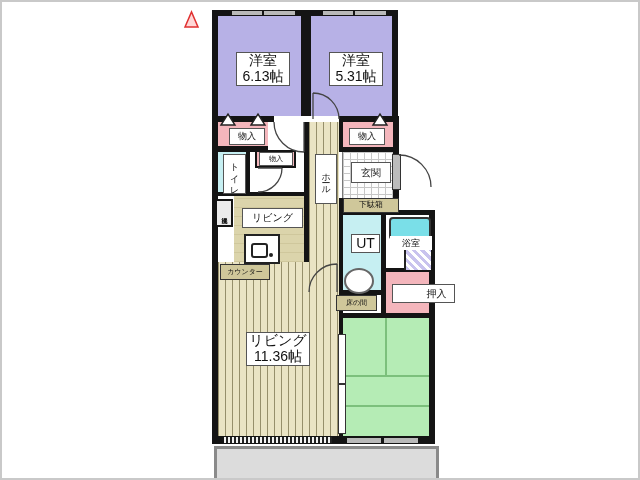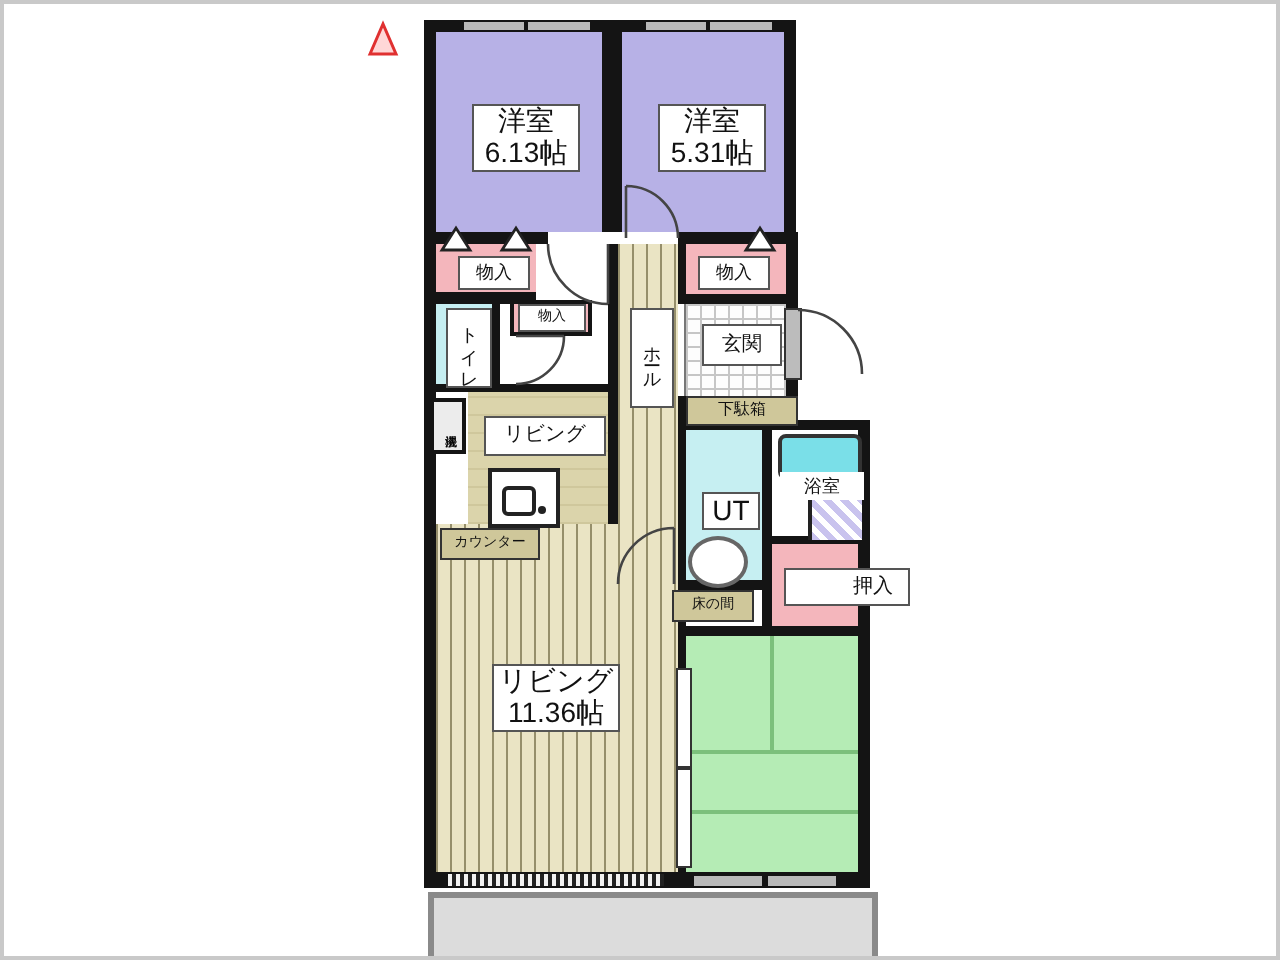--- a/index.html
+++ b/index.html
@@ -145,21 +145,21 @@
   </div>
   <div class="lbl f9" style="left:227px;top:126px;width:30px;height:13px;">物入</div>
   <div class="lbl f9" style="left:347px;top:126px;width:30px;height:13px;">物入</div>
   <div class="lbl f7" style="left:257px;top:150px;width:28px;height:10px;">物入</div>
   <div class="lbl f9 vtext" style="left:221px;top:152px;width:17px;height:36px;">トイレ</div>
   <div class="lbl f9 vtext" style="left:313px;top:152px;width:16px;height:46px;">ホール</div>
   <div class="lbl f10" style="left:349px;top:160px;width:34px;height:17px;">玄関</div>
   <div class="lbl khakilbl f8" style="left:341px;top:196px;width:50px;height:11px;">下駄箱</div>
   <div class="lbl f10" style="left:240px;top:206px;width:55px;height:16px;">リビング</div>
   <div class="lbl khakilbl f7" style="left:218px;top:262px;width:44px;height:12px;">カウンター</div>
-  <div class="lbl f11" style="left:349px;top:244px;width:23px;height:15px;">UT</div>
+  <div class="lbl f11" style="left:349px;top:232px;width:23px;height:15px;">UT</div>
   <div class="lbl bare f9" style="left:388px;top:234px;width:38px;height:12px;background:#fff;">浴室</div>
   <div class="lbl f10" style="left:390px;top:282px;width:31px;height:15px;padding-left:28px;">押入</div>
   <div class="lbl khakilbl f7" style="left:334px;top:293px;width:35px;height:12px;">床の間</div>
   <div class="lbl f11" style="left:244px;top:330px;width:58px;height:30px;">
     <span>リビング</span>
     <span>11.36帖</span>
   </div>
 
 </div>
 

